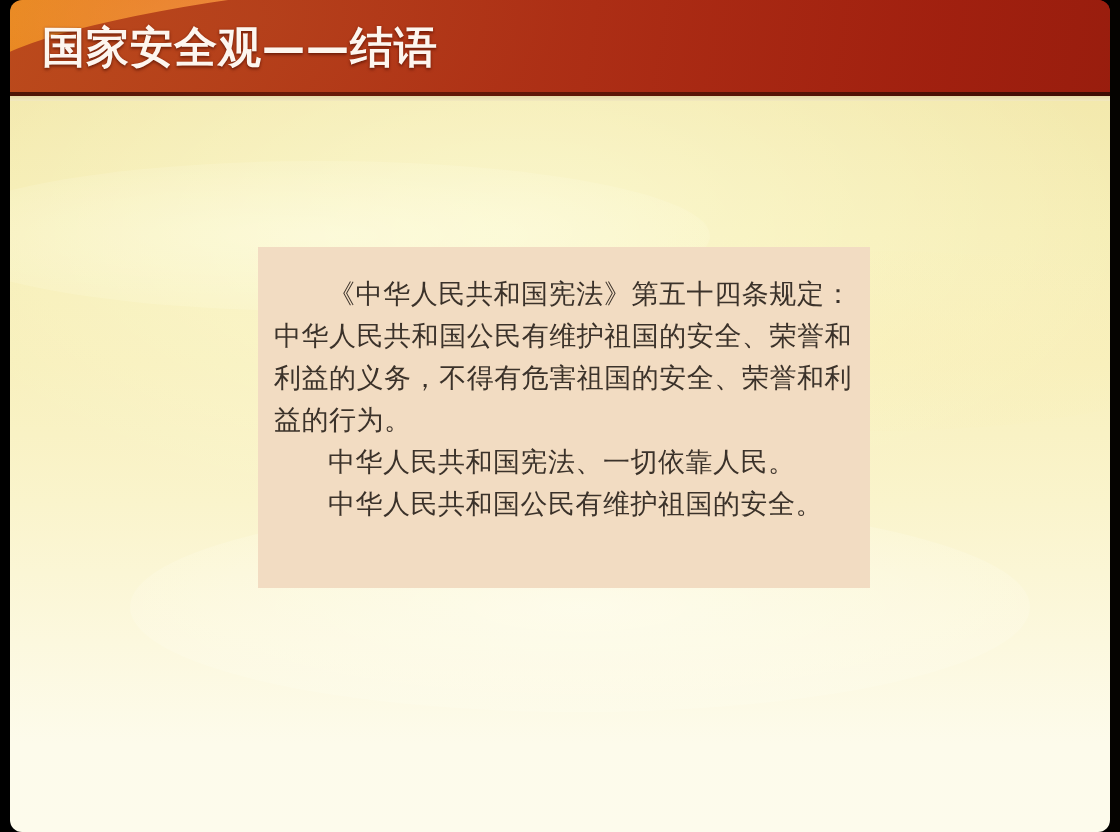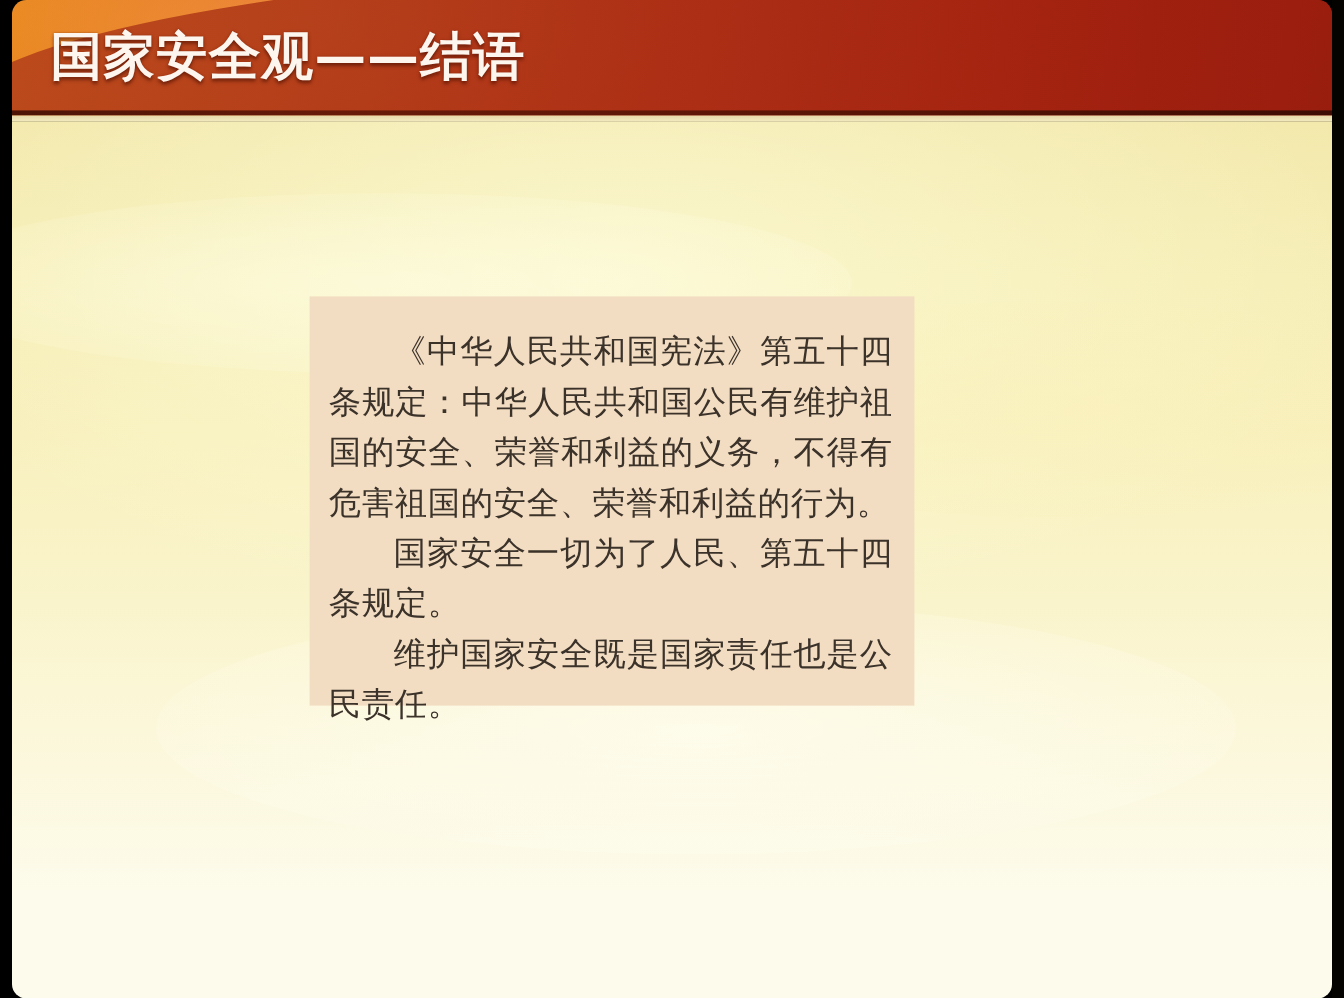--- a/index.html
+++ b/index.html
@@ -169,21 +169,21 @@
   .wash-c {
     left: 120px; bottom: 120px; width: 900px; height: 210px;
     background: radial-gradient(ellipse at center, rgba(255,255,245,0.60), rgba(255,255,245,0));
   }
 
   
   .text-panel {
     position: absolute;
     left: 248px;
     top: 146px;
-    width: 504px;
+    width: 612px;
     height: 341px;
     background: #f2dcc2;
     box-sizing: border-box;
     padding: 26px 18px 0 16px;
     z-index: 5;
   }
 
   .body-paragraph {
     margin: 0;
     color: #3b322a;
@@ -211,20 +211,20 @@
     </div>
     <div class="header-sep"></div>
 
     <div class="canvas">
       <div class="wash wash-a"></div>
       <div class="wash wash-b"></div>
       <div class="wash wash-c"></div>
 
       <div class="text-panel">
         <p class="body-paragraph">《中华人民共和国宪法》第五十四条规定：中华人民共和国公民有维护祖国的安全、荣誉和利益的义务，不得有危害祖国的安全、荣誉和利益的行为。</p>
-        <p class="body-paragraph">国家安全一切为了人民、第五十四条规定。</p>
-        <p class="body-paragraph">维护国家安全既是国家责任也是公民责任。</p>
+        <p class="body-paragraph">中华人民共和国宪法、一切依靠人民。</p>
+        <p class="body-paragraph">中华人民共和国公民有维护祖国的安全。</p>
       </div>
     </div>
 
   </div>
   <div class="right-bezel"></div>
 </div>
 
 </body></html>

